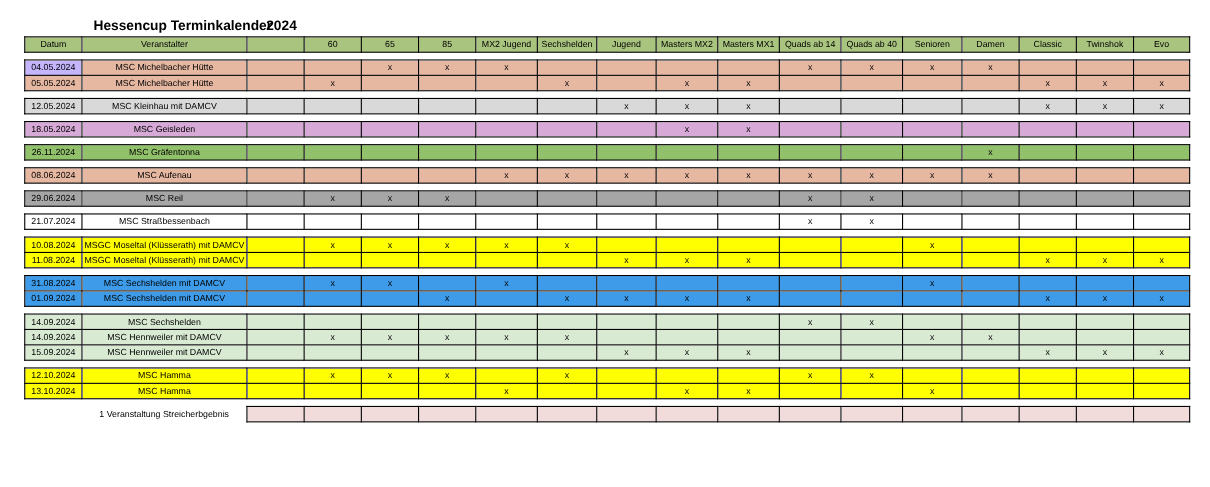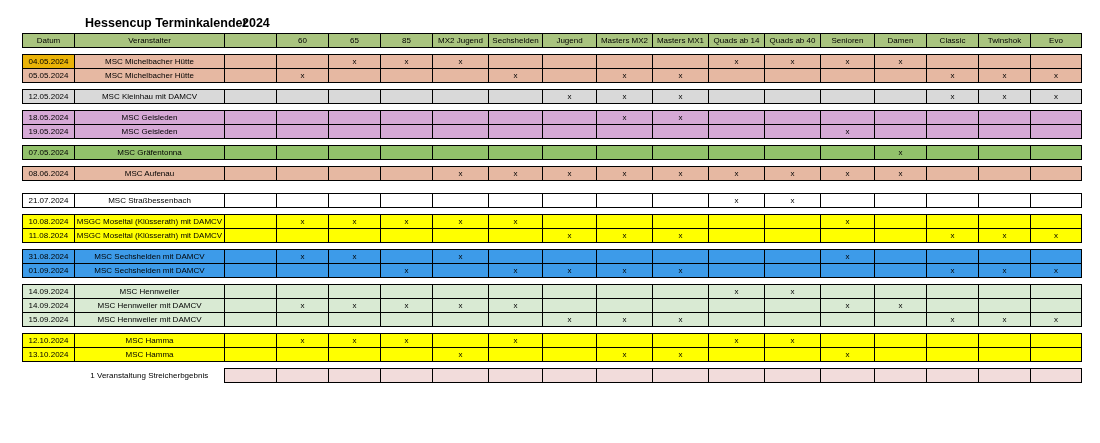--- a/index.html
+++ b/index.html
@@ -139,21 +139,21 @@
           <th>Classic</th>
           <th>Twinshok</th>
           <th>Evo</th>
         </tr>
     </thead>
     <tbody id="cal-body">
         <tr class="spacer">
           <td class="nb" colspan="18"></td>
         </tr>
         <tr>
-          <td class="datum" style="background: #eab308;">04.05.2024</td>
+          <td class="datum" style="background: #c4b5fd;">04.05.2024</td>
           <td class="verein" style="background: rgb(230, 184, 162);">MSC Michelbacher Hütte</td>
           <td class="mark" style="background: rgb(230, 184, 162);"></td>
           <td class="mark" style="background: rgb(230, 184, 162);"></td>
           <td class="mark" style="background: rgb(230, 184, 162);">x</td>
           <td class="mark" style="background: rgb(230, 184, 162);">x</td>
           <td class="mark" style="background: rgb(230, 184, 162);">x</td>
           <td class="mark" style="background: rgb(230, 184, 162);"></td>
           <td class="mark" style="background: rgb(230, 184, 162);"></td>
           <td class="mark" style="background: rgb(230, 184, 162);"></td>
           <td class="mark" style="background: rgb(230, 184, 162);"></td>
@@ -224,45 +224,25 @@
           <td class="mark" style="background: rgb(214, 169, 214);">x</td>
           <td class="mark" style="background: rgb(214, 169, 214);">x</td>
           <td class="mark" style="background: rgb(214, 169, 214);"></td>
           <td class="mark" style="background: rgb(214, 169, 214);"></td>
           <td class="mark" style="background: rgb(214, 169, 214);"></td>
           <td class="mark" style="background: rgb(214, 169, 214);"></td>
           <td class="mark" style="background: rgb(214, 169, 214);"></td>
           <td class="mark" style="background: rgb(214, 169, 214);"></td>
           <td class="mark" style="background: rgb(214, 169, 214);"></td>
         </tr>
-        <tr>
-          <td class="datum" style="background: rgb(214, 169, 214);">19.05.2024</td>
-          <td class="verein" style="background: rgb(214, 169, 214);">MSC Geisleden</td>
-          <td class="mark" style="background: rgb(214, 169, 214);"></td>
-          <td class="mark" style="background: rgb(214, 169, 214);"></td>
-          <td class="mark" style="background: rgb(214, 169, 214);"></td>
-          <td class="mark" style="background: rgb(214, 169, 214);"></td>
-          <td class="mark" style="background: rgb(214, 169, 214);"></td>
-          <td class="mark" style="background: rgb(214, 169, 214);"></td>
-          <td class="mark" style="background: rgb(214, 169, 214);"></td>
-          <td class="mark" style="background: rgb(214, 169, 214);"></td>
-          <td class="mark" style="background: rgb(214, 169, 214);"></td>
-          <td class="mark" style="background: rgb(214, 169, 214);"></td>
-          <td class="mark" style="background: rgb(214, 169, 214);"></td>
-          <td class="mark" style="background: rgb(214, 169, 214);">x</td>
-          <td class="mark" style="background: rgb(214, 169, 214);"></td>
-          <td class="mark" style="background: rgb(214, 169, 214);"></td>
-          <td class="mark" style="background: rgb(214, 169, 214);"></td>
-          <td class="mark" style="background: rgb(214, 169, 214);"></td>
-        </tr>
-        <tr class="spacer">
-          <td class="nb" colspan="18"></td>
-        </tr>
-        <tr>
-          <td class="datum" style="background: rgb(146, 193, 107);">07.05.2024</td>
+        <tr class="spacer">
+          <td class="nb" colspan="18"></td>
+        </tr>
+        <tr>
+          <td class="datum" style="background: rgb(146, 193, 107);">26.11.2024</td>
           <td class="verein" style="background: rgb(146, 193, 107);">MSC Gräfentonna</td>
           <td class="mark" style="background: rgb(146, 193, 107);"></td>
           <td class="mark" style="background: rgb(146, 193, 107);"></td>
           <td class="mark" style="background: rgb(146, 193, 107);"></td>
           <td class="mark" style="background: rgb(146, 193, 107);"></td>
           <td class="mark" style="background: rgb(146, 193, 107);"></td>
           <td class="mark" style="background: rgb(146, 193, 107);"></td>
           <td class="mark" style="background: rgb(146, 193, 107);"></td>
           <td class="mark" style="background: rgb(146, 193, 107);"></td>
           <td class="mark" style="background: rgb(146, 193, 107);"></td>
@@ -293,20 +273,40 @@
           <td class="mark" style="background: rgb(230, 184, 162);">x</td>
           <td class="mark" style="background: rgb(230, 184, 162);">x</td>
           <td class="mark" style="background: rgb(230, 184, 162);">x</td>
           <td class="mark" style="background: rgb(230, 184, 162);"></td>
           <td class="mark" style="background: rgb(230, 184, 162);"></td>
           <td class="mark" style="background: rgb(230, 184, 162);"></td>
         </tr>
         <tr class="spacer">
           <td class="nb" colspan="18"></td>
         </tr>
+        <tr>
+          <td class="datum" style="background: rgb(166, 166, 166);">29.06.2024</td>
+          <td class="verein" style="background: rgb(166, 166, 166);">MSC Reil</td>
+          <td class="mark" style="background: rgb(166, 166, 166);"></td>
+          <td class="mark" style="background: rgb(166, 166, 166);">x</td>
+          <td class="mark" style="background: rgb(166, 166, 166);">x</td>
+          <td class="mark" style="background: rgb(166, 166, 166);">x</td>
+          <td class="mark" style="background: rgb(166, 166, 166);"></td>
+          <td class="mark" style="background: rgb(166, 166, 166);"></td>
+          <td class="mark" style="background: rgb(166, 166, 166);"></td>
+          <td class="mark" style="background: rgb(166, 166, 166);"></td>
+          <td class="mark" style="background: rgb(166, 166, 166);"></td>
+          <td class="mark" style="background: rgb(166, 166, 166);">x</td>
+          <td class="mark" style="background: rgb(166, 166, 166);">x</td>
+          <td class="mark" style="background: rgb(166, 166, 166);"></td>
+          <td class="mark" style="background: rgb(166, 166, 166);"></td>
+          <td class="mark" style="background: rgb(166, 166, 166);"></td>
+          <td class="mark" style="background: rgb(166, 166, 166);"></td>
+          <td class="mark" style="background: rgb(166, 166, 166);"></td>
+        </tr>
         <tr class="spacer">
           <td class="nb" colspan="18"></td>
         </tr>
         <tr>
           <td class="datum" style="background: rgb(255, 255, 255);">21.07.2024</td>
           <td class="verein" style="background: rgb(255, 255, 255);">MSC Straßbessenbach</td>
           <td class="mark" style="background: rgb(255, 255, 255);"></td>
           <td class="mark" style="background: rgb(255, 255, 255);"></td>
           <td class="mark" style="background: rgb(255, 255, 255);"></td>
           <td class="mark" style="background: rgb(255, 255, 255);"></td>
@@ -407,21 +407,21 @@
           <td class="mark" style="background: rgb(61, 155, 233);"></td>
           <td class="mark" style="background: rgb(61, 155, 233);">x</td>
           <td class="mark" style="background: rgb(61, 155, 233);">x</td>
           <td class="mark" style="background: rgb(61, 155, 233);">x</td>
         </tr>
         <tr class="spacer">
           <td class="nb" colspan="18"></td>
         </tr>
         <tr>
           <td class="datum" style="background: rgb(217, 234, 211);">14.09.2024</td>
-          <td class="verein" style="background: rgb(217, 234, 211);">MSC Hennweiler</td>
+          <td class="verein" style="background: rgb(217, 234, 211);">MSC Sechshelden</td>
           <td class="mark" style="background: rgb(217, 234, 211);"></td>
           <td class="mark" style="background: rgb(217, 234, 211);"></td>
           <td class="mark" style="background: rgb(217, 234, 211);"></td>
           <td class="mark" style="background: rgb(217, 234, 211);"></td>
           <td class="mark" style="background: rgb(217, 234, 211);"></td>
           <td class="mark" style="background: rgb(217, 234, 211);"></td>
           <td class="mark" style="background: rgb(217, 234, 211);"></td>
           <td class="mark" style="background: rgb(217, 234, 211);"></td>
           <td class="mark" style="background: rgb(217, 234, 211);"></td>
           <td class="mark" style="background: rgb(217, 234, 211);">x</td>

